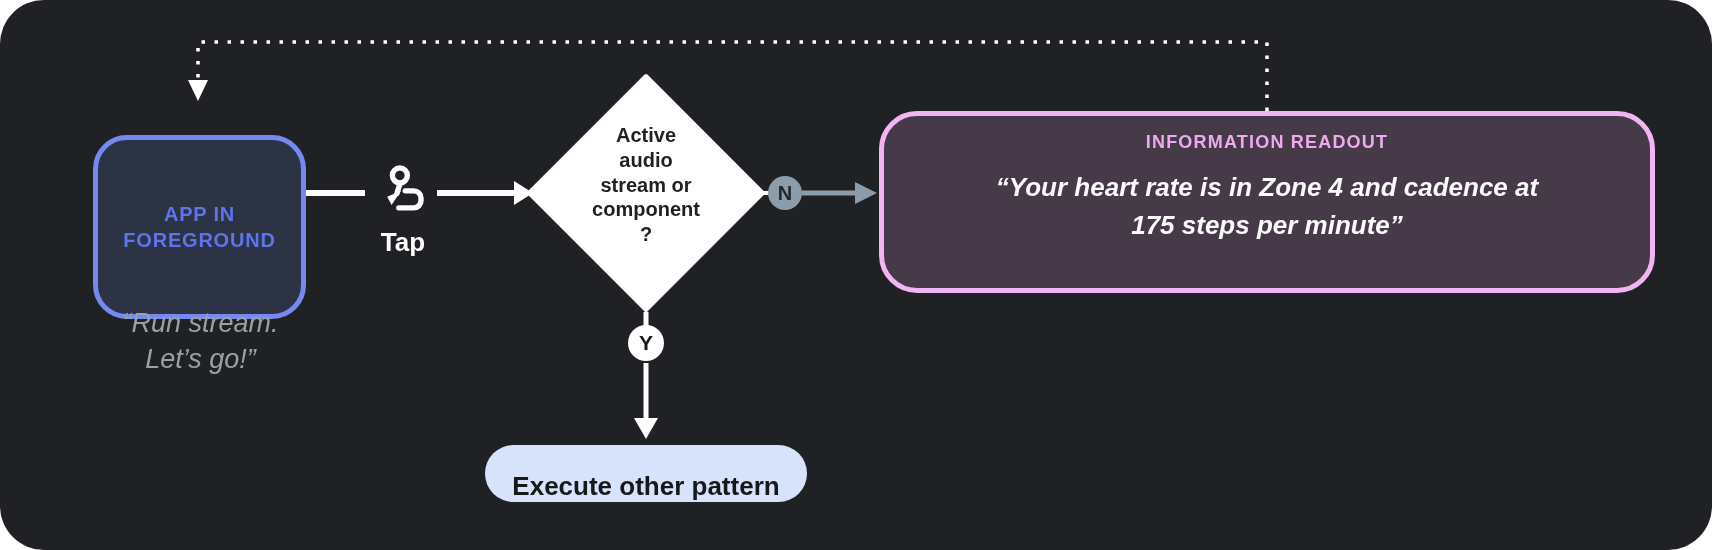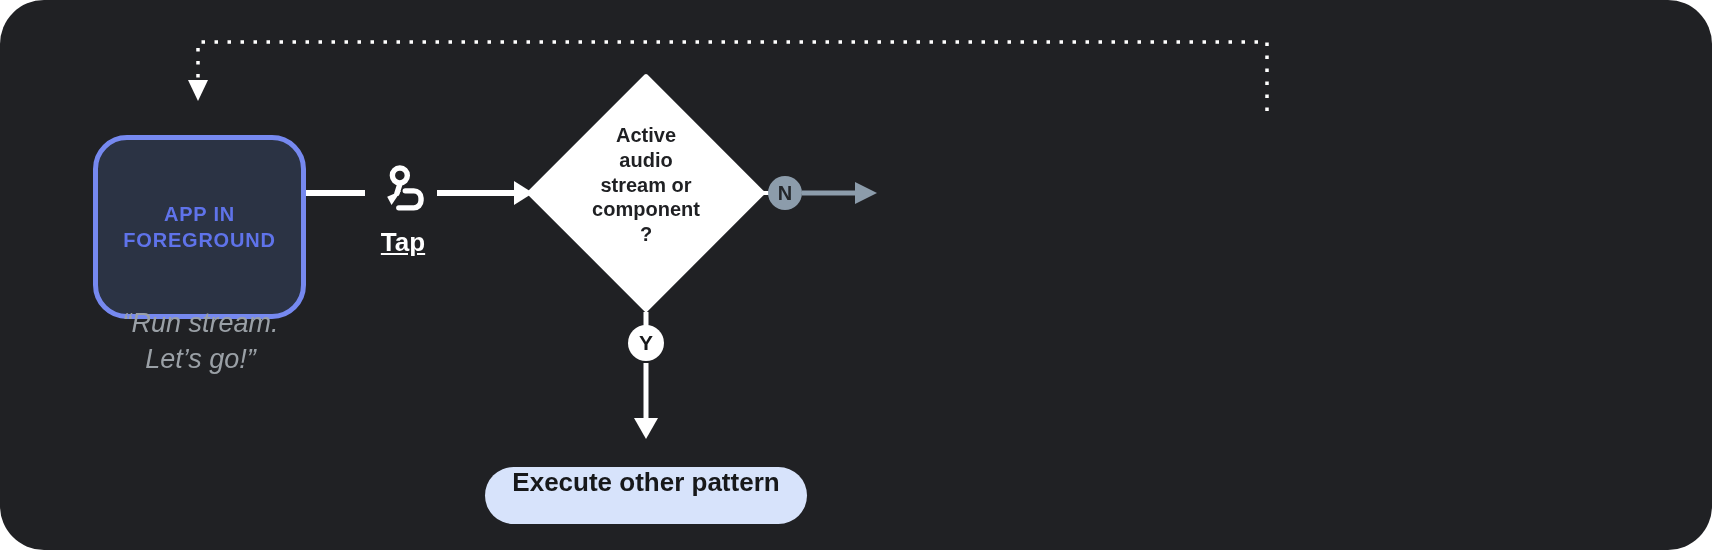--- a/index.html
+++ b/index.html
@@ -12,39 +12,39 @@
     background:#2b3344;border:5px solid #7689f0;border-radius:34px;
     display:flex;align-items:center;justify-content:center;margin-top:32px;}
   .app-box-label{color:#5f73ea;font-weight:bold;font-size:20px;line-height:1.3;
     letter-spacing:.8px;text-align:center;white-space:pre-line;}
 
   .caption{left:63px;top:306px;width:275px;text-align:center;color:#9aa0a6;
     font-style:italic;font-size:27px;line-height:1.32;white-space:pre-line;}
 
   .tap-icon{left:377px;top:162px;width:54px;height:56px;}
   .tap-label{left:353px;top:227px;width:100px;text-align:center;color:#ffffff;
-    font-size:26px;font-weight:600;text-decoration:underline;}
+    font-size:26px;font-weight:600;}
 
   .diamond-label{left:561px;top:123px;width:170px;text-align:center;color:#1f2023;
     font-weight:bold;font-size:20px;line-height:1.24;white-space:pre-line;}
 
   .badge{width:34px;height:34px;border-radius:50%;display:flex;align-items:center;
     justify-content:center;font-weight:bold;}
   .badge-n{left:768px;top:176px;background:#8c9cab;color:#23262a;font-size:20px;}
   .badge-y{left:628px;top:325px;width:36px;height:36px;background:#ffffff;color:#17181a;font-size:21px;}
 
   .readout{left:879px;top:111px;width:776px;height:182px;box-sizing:border-box;
     background:#463a48;border:5px solid #f1b5f3;border-radius:38px;
     display:flex;flex-direction:column;align-items:center;padding-top:16px;}
   .readout-title{color:#edaaef;font-weight:bold;font-size:18px;letter-spacing:1.2px;text-align:center;}
   .readout-quote{margin-top:16px;color:#fafafa;font-weight:bold;font-style:italic;
     font-size:26px;line-height:1.45;text-align:center;white-space:pre-line;}
 
   .action-pill{left:485px;top:445px;width:322px;height:57px;background:#d7e3fb;border-radius:29px;
-    display:flex;align-items:flex-start;justify-content:center;margin-top:22px;}
+    display:flex;align-items:flex-end;justify-content:center;}
   .action-label{color:#17181a;font-weight:bold;font-size:26px;}
 </style>
 </head>
 <body>
 
 <div class="canvas">
 
   <svg class="layer" viewBox="0 0 1712 550">
 
     <polyline points="1267,111 1267,42 198,42 198,82" fill="none" stroke="#ffffff" stroke-width="3.5" stroke-dasharray="3.5 9.5"></polyline>
@@ -89,18 +89,23 @@
   <div class="abs diamond-label">Active
 audio
 stream or
 component
 ?</div>
 
   <div class="abs badge badge-n">N</div>
 
   <div class="abs badge badge-y">Y</div>
 
+  <div class="abs readout">
+    <div class="readout-title">INFORMATION READOUT</div>
+    <div class="readout-quote">“Your heart rate is in Zone 4 and cadence at
+175 steps per minute”</div>
+  </div>
 
   <div class="abs action-pill">
     <div class="action-label">Execute other pattern</div>
   </div>
 
 </div>
 
 </body></html>

